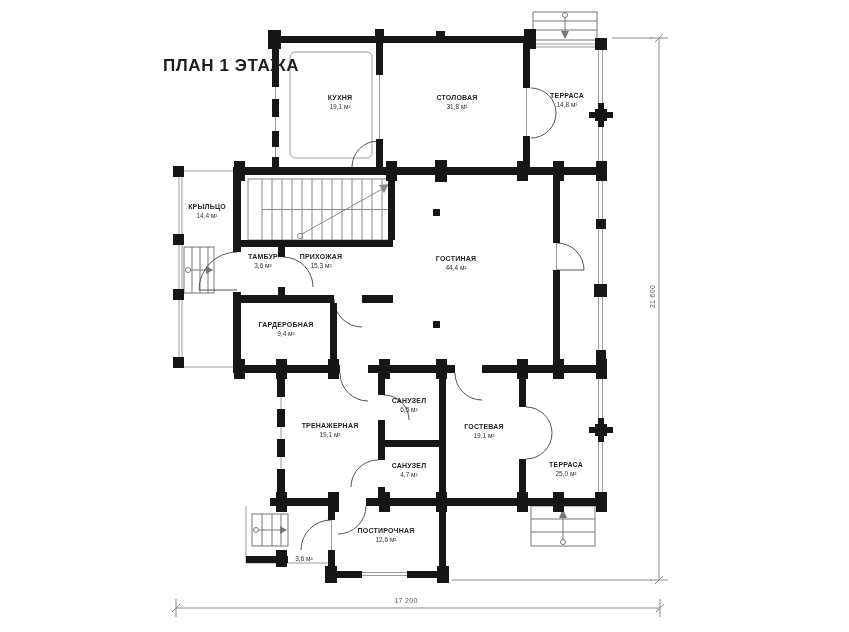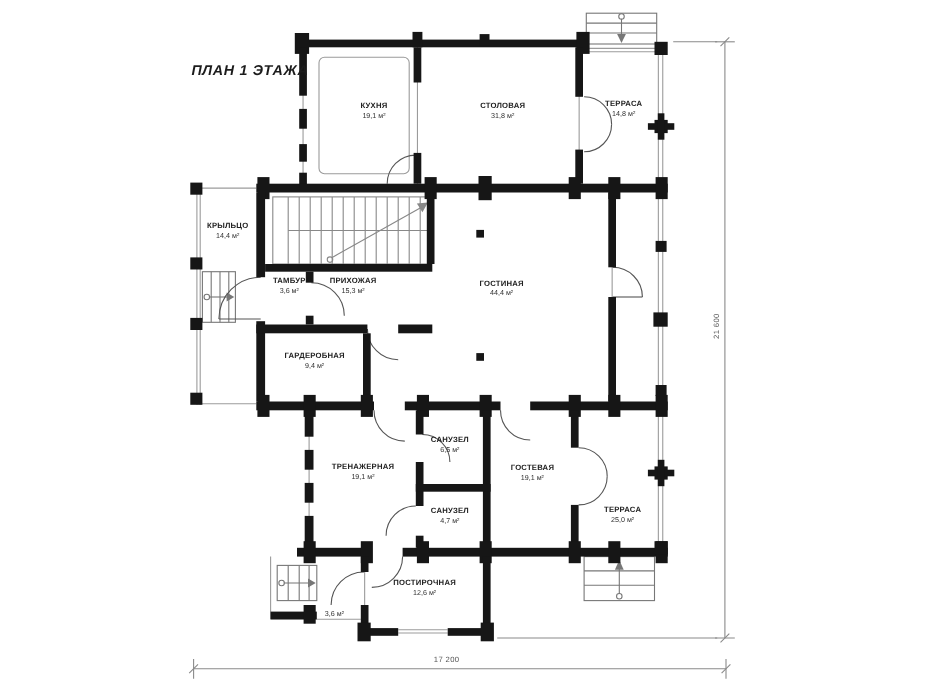--- a/index.html
+++ b/index.html
@@ -3,22 +3,22 @@
 <meta charset="utf-8">
 <style>
   html,body{margin:0;padding:0;background:#fff;}
   #stage{position:relative;width:849px;height:632px;background:#fff;overflow:hidden;
          font-family:"Liberation Sans",sans-serif;}
   #plan-svg{position:absolute;left:0;top:0;}
   .rl{position:absolute;transform:translate(-50%,-50%);text-align:center;
       color:#222;white-space:nowrap;line-height:1.25;}
   .rl .nm{display:block;font-size:7px;font-weight:700;letter-spacing:.2px;}
   .rl .ar{display:block;font-size:6.5px;font-weight:400;color:#333;}
-  #plan-title{position:absolute;left:174px;top:56px;font-size:13px;font-weight:700;
-      color:#1c1c1c;letter-spacing:.6px;font-style:italic;}
+  #plan-title{position:absolute;left:163px;top:56px;font-size:17px;font-weight:700;
+      color:#1c1c1c;letter-spacing:.6px;}
   .dim{position:absolute;font-size:7px;color:#555;letter-spacing:.3px;}
   #dim-v{left:622px;top:293px;width:60px;text-align:center;transform:rotate(-90deg);}
   #dim-h{left:376px;top:597px;width:60px;text-align:center;}
 </style>
 </head>
 <body>
 
 <div id="stage">
 
   <svg id="plan-svg" width="849" height="632" viewBox="0 0 849 632">

